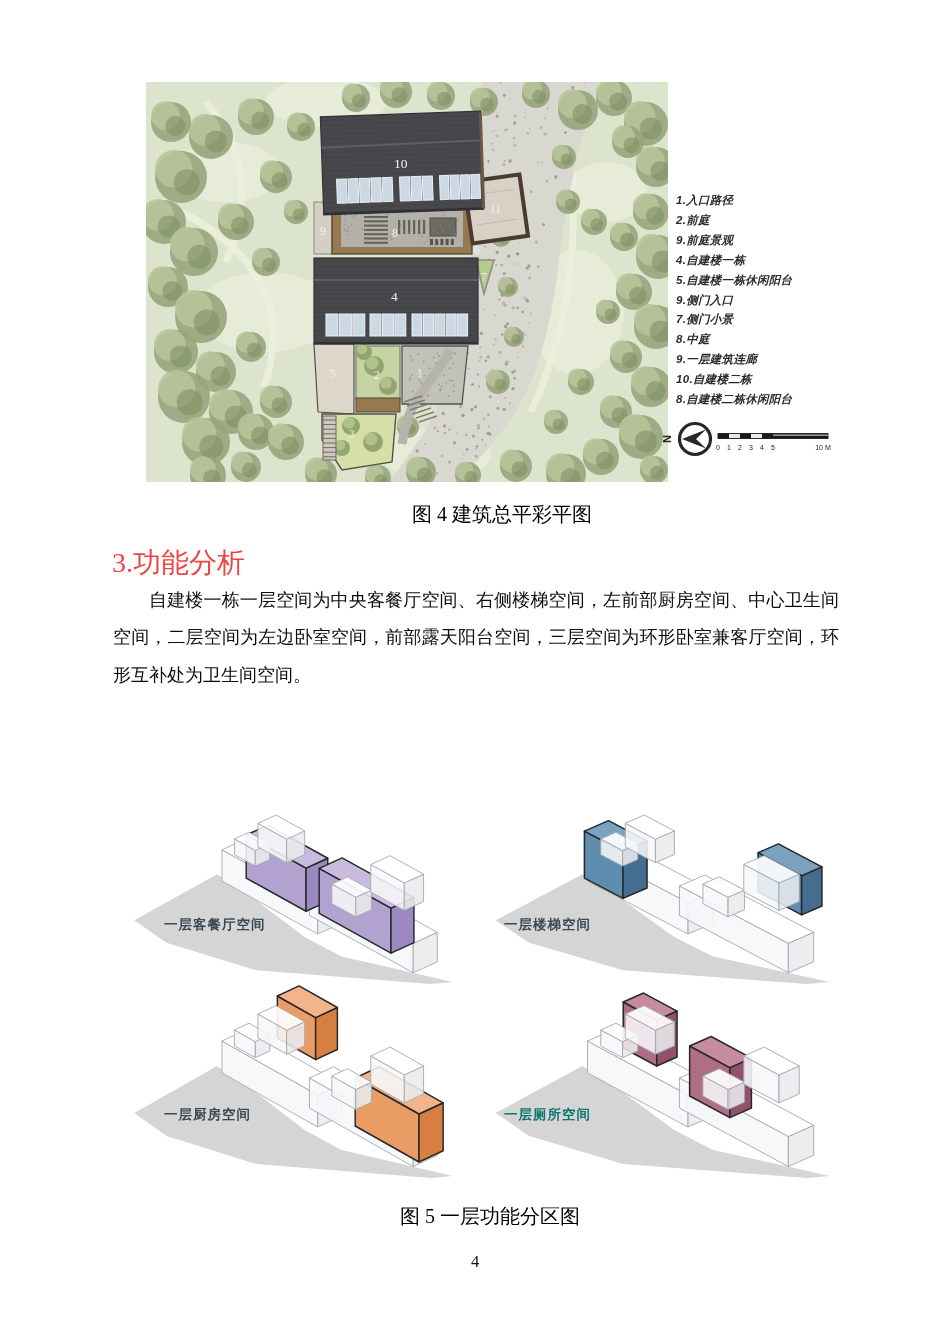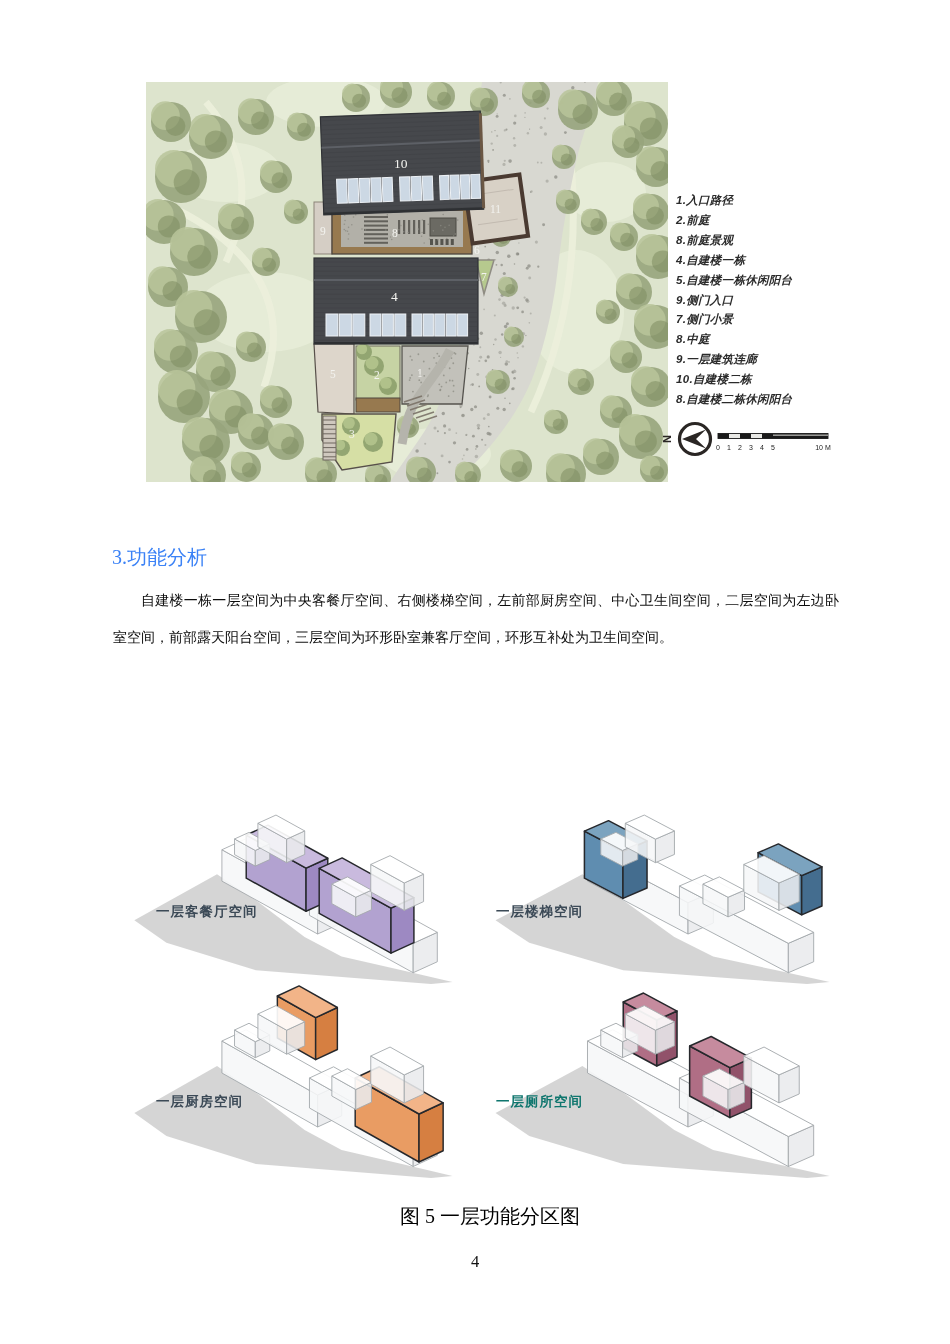--- a/index.html
+++ b/index.html
@@ -16,35 +16,35 @@
           color:#2b2b2b;letter-spacing:.3px;}
   .legend-item{white-space:nowrap;font-style:italic;}
 
   .northscale{position:absolute;left:658px;top:417px;width:236px;height:48px;}
 
   .caption{position:absolute;left:0;width:100%;text-align:center;
            font-size:20px;color:#000;box-sizing:border-box;}
   .cap4{top:501px;padding-left:54px;}
   .cap5{top:1203px;padding-left:30px;}
 
-  .heading{position:absolute;left:112px;top:544px;font-size:20px;color:#3b82f6;}
+  .heading{position:absolute;left:112px;top:544px;font-size:28px;color:#ef4444;}
 
   .bodytext{position:absolute;left:113px;top:582px;width:726px;}
-  .bodytext p{margin:0 0 2px 0;font-size:14px;line-height:37.4px;
+  .bodytext p{margin:0 0 2px 0;font-size:18px;line-height:37.4px;
               text-align:justify;text-indent:2em;color:#0d0d0d;}
 
   .panel{position:absolute;}
   .panel svg{display:block;width:100%;height:100%;}
   #p0{left:110px;top:788px;width:360px;height:196px;}
   #p1{left:470px;top:788px;width:378px;height:196px;}
   #p2{left:110px;top:978px;width:360px;height:200px;}
   #p3{left:470px;top:978px;width:378px;height:200px;}
-  .panel-label{position:absolute;top:115px;
+  .panel-label{position:absolute;top:128px;
                font-family:"Liberation Sans","DejaVu Sans",sans-serif;
-               font-weight:bold;font-size:13.5px;letter-spacing:1px;}
+               font-weight:bold;font-size:13.5px;letter-spacing:1px;margin-left:8px;}
   #p0 .panel-label,#p2 .panel-label{left:46px;}
   #p1 .panel-label,#p3 .panel-label{left:26px;}
 
   .pagenum{position:absolute;left:0;top:1252px;width:100%;text-align:center;
            font-size:16.5px;color:#111;}
 </style>
 </head>
 <body>
 
 <div class="page">
@@ -734,21 +734,21 @@
       </g>
     </svg>
   </div>
 
   <div class="legend">
 
       <div class="legend-item">1.入口路径</div>
 
       <div class="legend-item">2.前庭</div>
 
-      <div class="legend-item">8.前庭景观</div>
+      <div class="legend-item">9.前庭景观</div>
 
       <div class="legend-item">4.自建楼一栋</div>
 
       <div class="legend-item">5.自建楼一栋休闲阳台</div>
 
       <div class="legend-item">9.侧门入口</div>
 
       <div class="legend-item">7.侧门小景</div>
 
       <div class="legend-item">8.中庭</div>
@@ -780,20 +780,21 @@
           <text x="82" y="33">2</text>
           <text x="93" y="33">3</text>
           <text x="104" y="33">4</text>
           <text x="115" y="33">5</text>
           <text x="165" y="33">10 M</text>
         </g>
       </g>
     </svg>
   </div>
 
+  <div class="caption cap4">图 4  建筑总平彩平图</div>
 
   <div class="heading">3.功能分析</div>
 
   <div class="bodytext">
     <p>自建楼一栋一层空间为中央客餐厅空间、右侧楼梯空间，左前部厨房空间、中心卫生间空间，二层空间为左边卧室空间，前部露天阳台空间，三层空间为环形卧室兼客厅空间，环形互补处为卫生间空间。</p>
   </div>
 
   <div class="panel" id="p0">
     <svg class="iso" viewBox="0 0 370 200" preserveAspectRatio="none">
         <polygon points="25,135 110,88 152,116 200,152 238,172 300,186 352,198 330,200 150,186 58,158" fill="#bfbfbf" opacity="0.65"></polygon>

